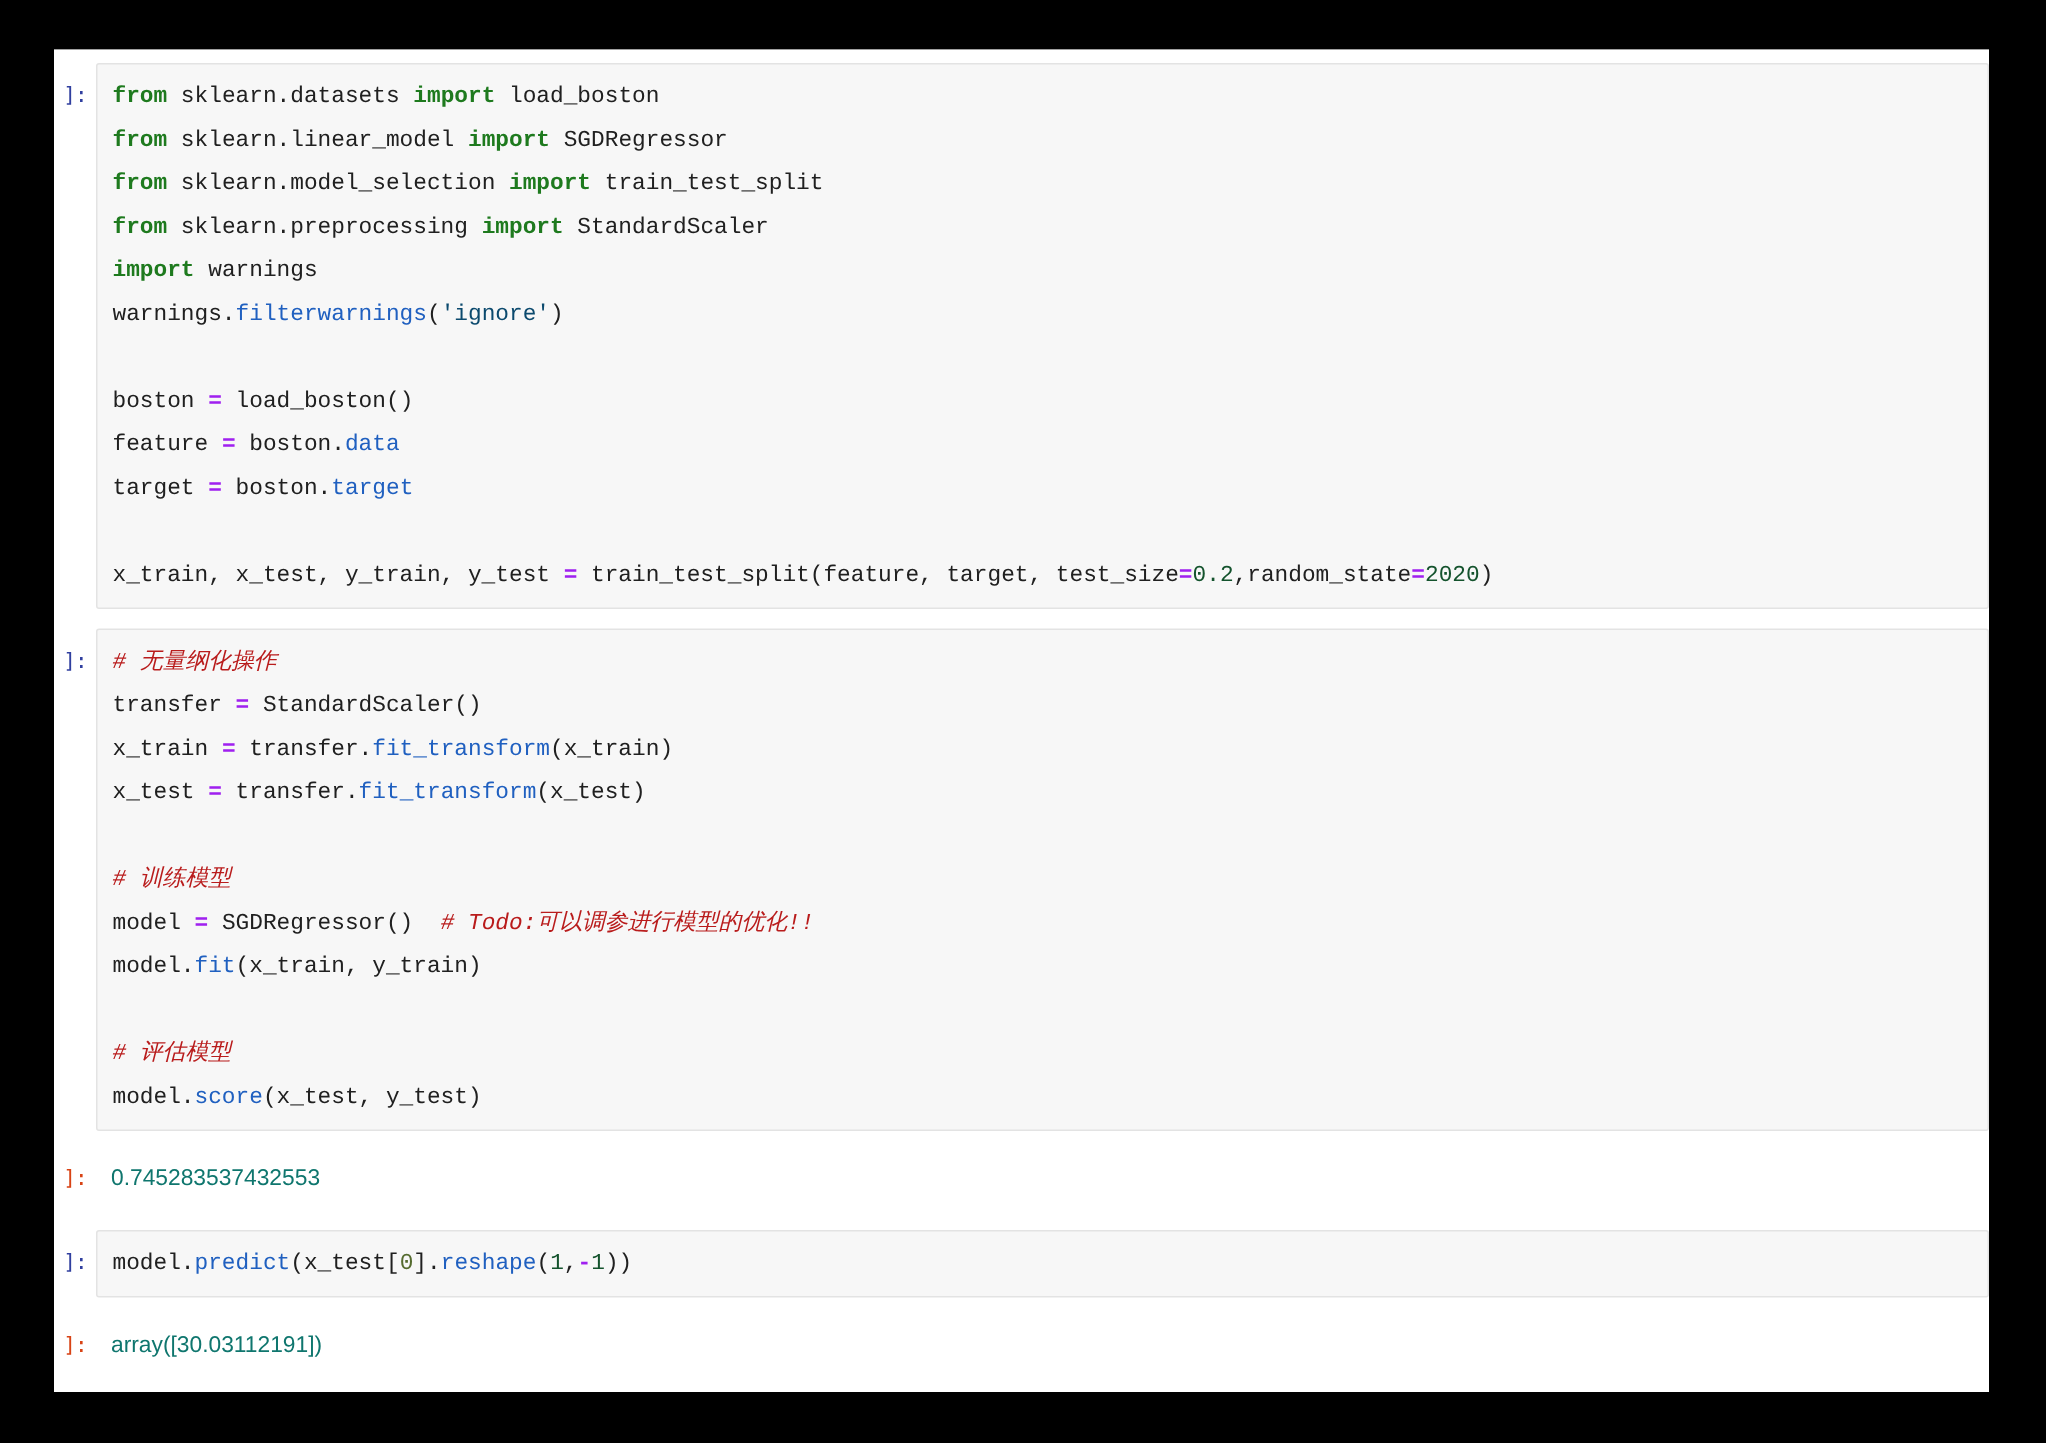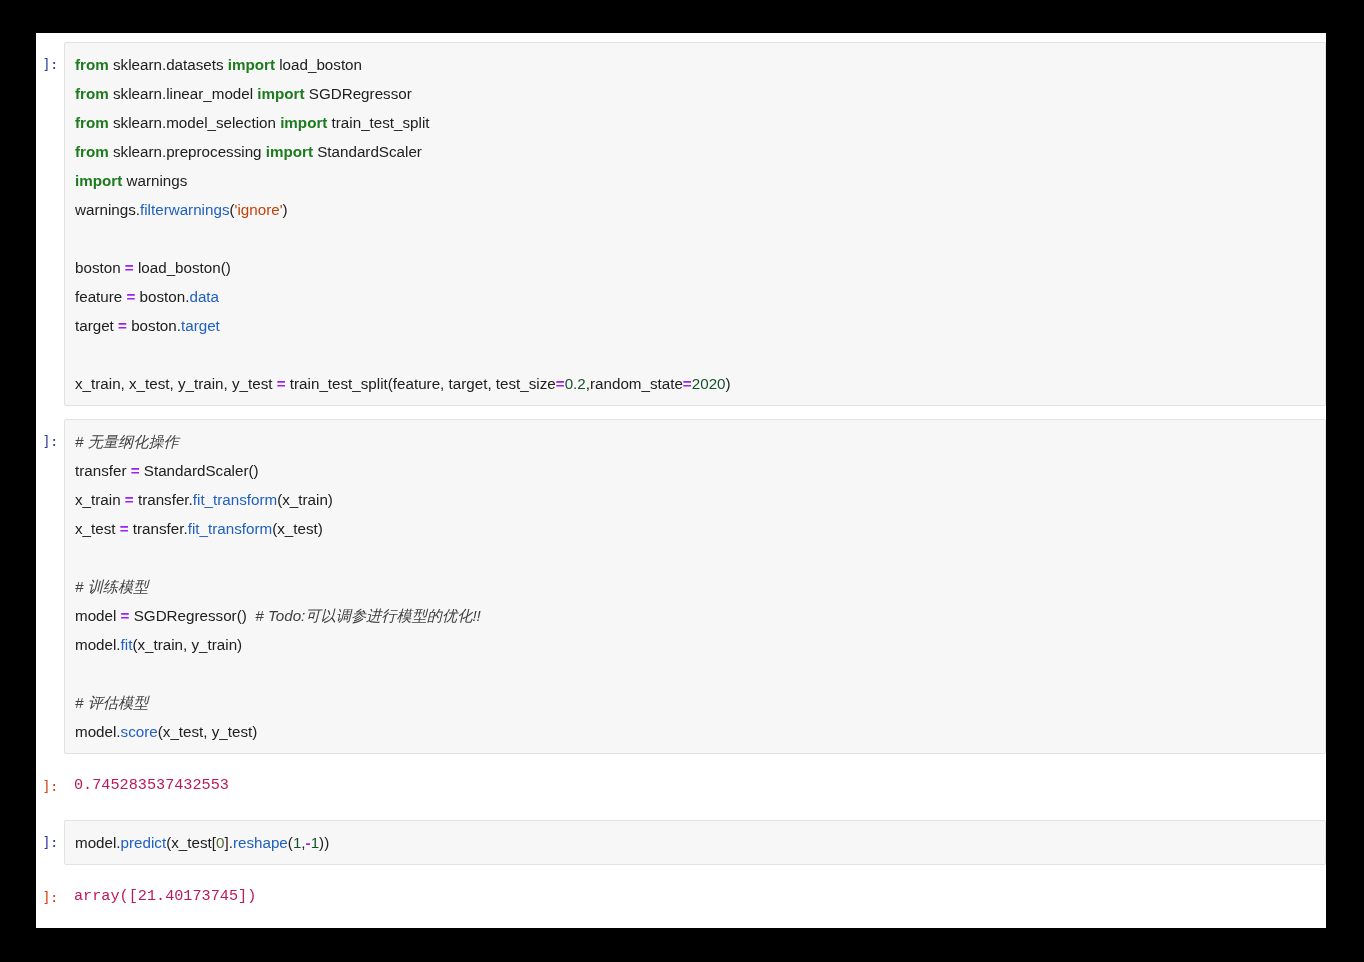--- a/index.html
+++ b/index.html
@@ -83,45 +83,45 @@
 
   
   .output-area {
     background: #ffffff;
     border: 0;
     padding: 7px 0 7px 10px;
     box-sizing: border-box;
   }
 
   .code {
-    font-family: Liberation Sans, sans-serif;
+    font-family: Liberation Mono, monospace;
     font-size: 15.2px;
     line-height: 29px;
     color: #202020;
     white-space: pre;
     margin: 0;
     overflow: hidden;
   }
   .code .ln { display: block; min-height: 29px; }
 
   
   .k  { color: #1e7a1e; font-weight: bold; }          
   .fn { color: #2060c0; text-align: center; }                              
-  .s  { color: #c2410c; }                              
+  .s  { color: #0c4a6e; }                              
   .n  { color: #14532d; }                              
   .idx{ color: #556b2f; }                              
   .op { color: #a020f0; font-weight: bold; }           
-  .c  { color: #404040; font-style: italic; }          
+  .c  { color: #b91c1c; font-style: italic; }          
   .p  { color: #202020; }                              
 
   .out-text {
-    font-family: Liberation Mono, monospace;
+    font-family: Liberation Sans, sans-serif;
     font-size: 15.2px;
     line-height: 29px;
-    color: #be185d;
+    color: #0f766e;
     white-space: pre;
     margin: 0;
   }
 
   .cell-gap-sm { height: 10px; }
   .cell-gap-md { height: 13px; }
 </style>
 </head>
 <body>
 
@@ -161,19 +161,19 @@
             <div class="input-area">
               <div class="code"><span class="ln"><span class="p">model.</span><span class="fn">predict</span><span class="p">(x_test</span><span class="p">[</span><span class="idx">0</span><span class="p">]</span><span class="p">.</span><span class="fn">reshape</span><span class="p">(</span><span class="n">1</span><span class="p">,</span><span class="op">-</span><span class="n">1</span><span class="p">))</span></span></div>
             </div>
           </div>
         </div>
         <div class="cell-gap-sm"></div>
         <div class="cell">
           <div class="prompt prompt-out">Out[ ]:</div>
           <div class="cell-body">
             <div class="output-area">
-              <div class="out-text">array([21.40173745])</div>
+              <div class="out-text">array([30.03112191])</div>
             </div>
           </div>
         </div>
       </div>
   </div>
 </div>
 
 </body></html>

